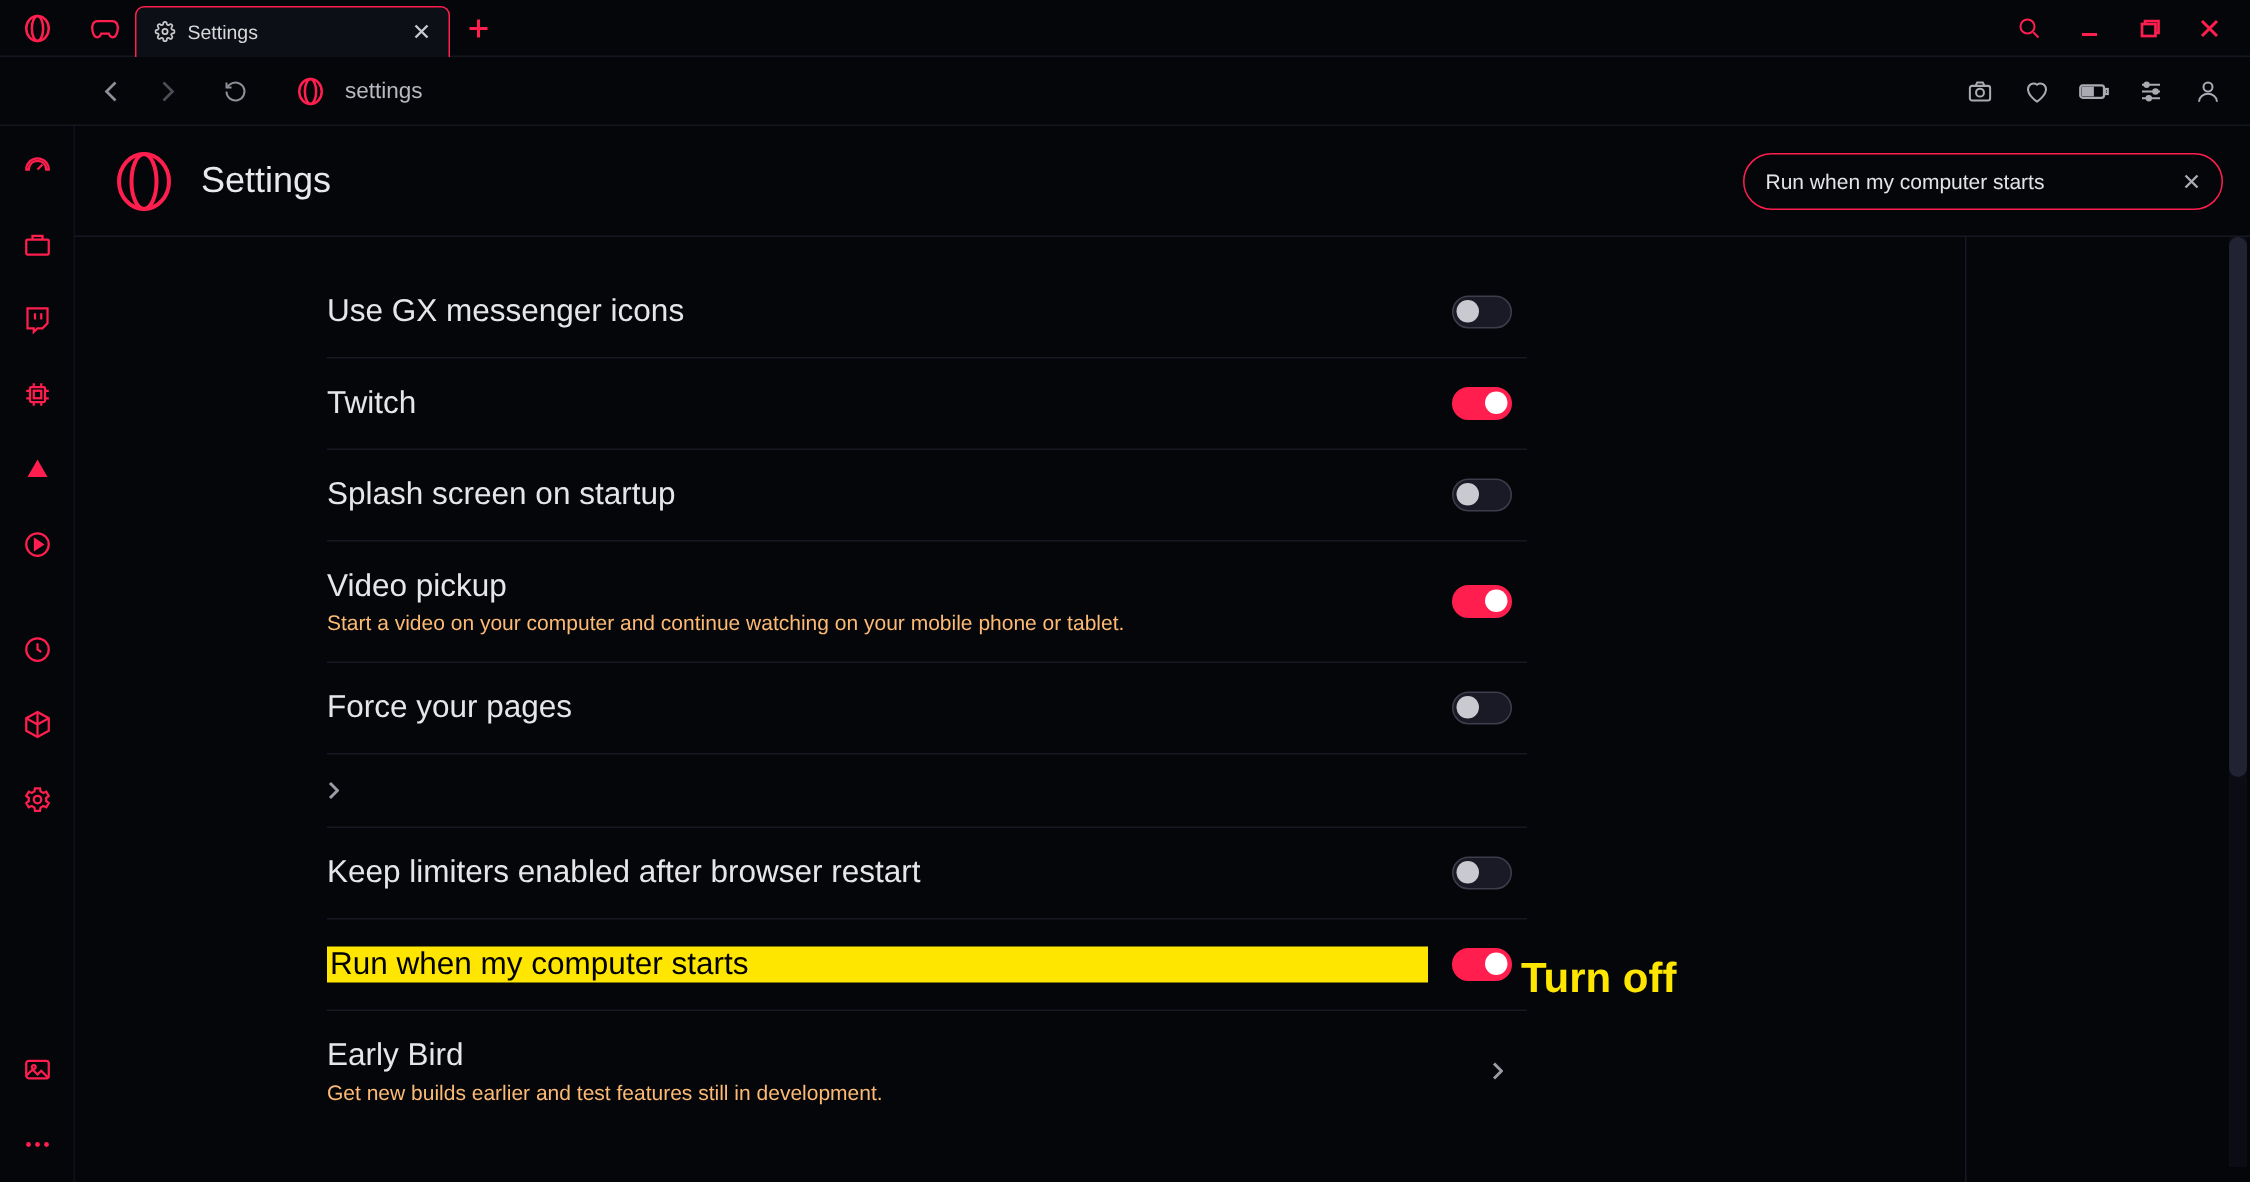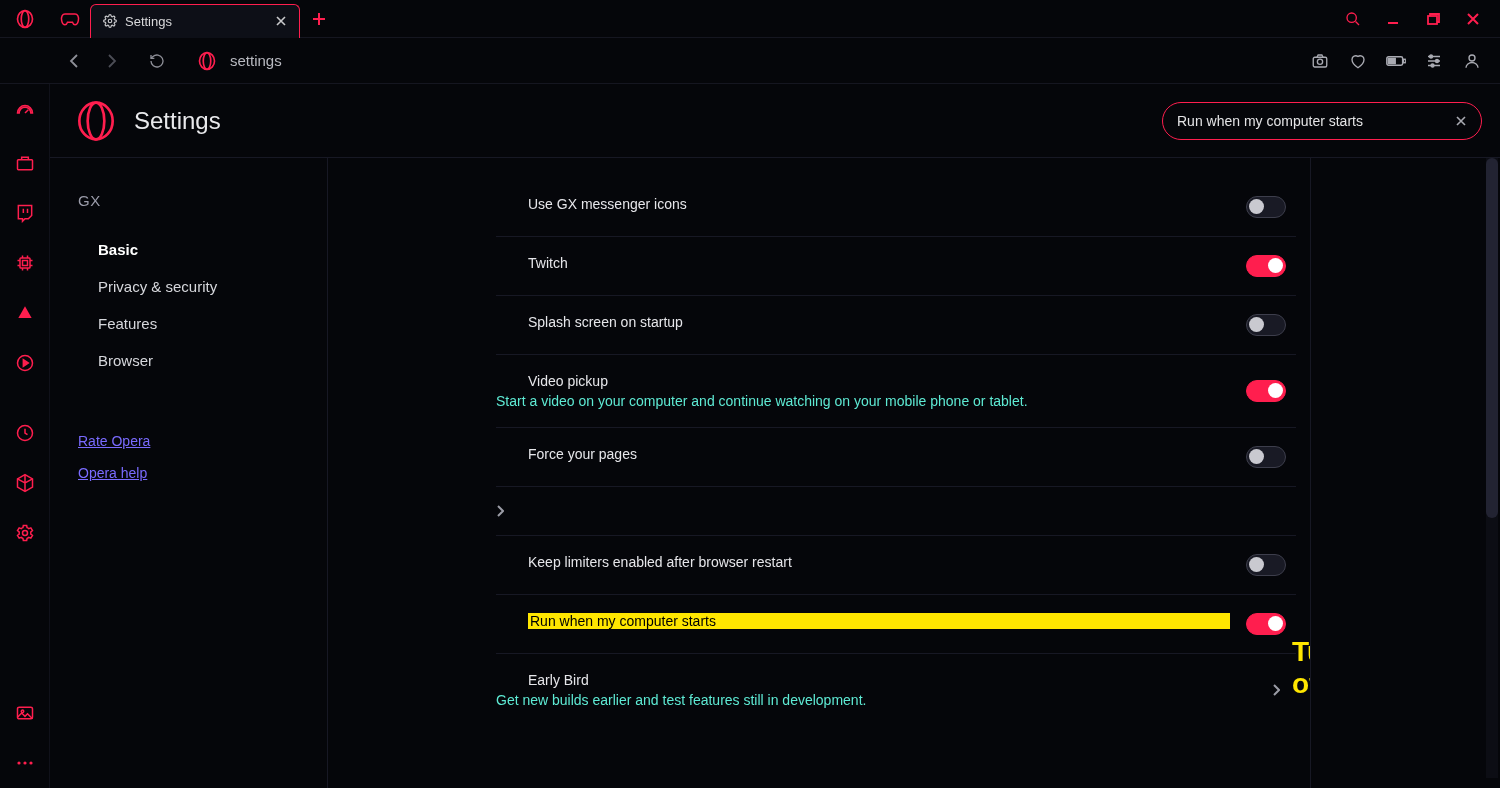--- a/index.html
+++ b/index.html
@@ -110,22 +110,22 @@
   }
   .settings-inner { width:800px; margin-left:168px; padding-top:20px; }
   .row {
     display:flex; align-items:flex-start;
     padding:18px 10px 18px 0;
     border-bottom:1px solid #171824;
     gap:16px;
   }
   .row.noborder { border-bottom:none;align-items:center; }
   .row .label { flex:1; }
-  .row .title { font-size:14px; color:#e6e6ea; font-weight:500;margin-left:32px; }
-  .row .desc { font-size:14px; color:#5eead4; margin-top:4px; }
+  .row .title { font-size:21px; color:#e6e6ea; font-weight:500; }
+  .row .desc { font-size:14px; color:#fdba74; margin-top:4px; }
   .row .highlight .title{
     background:#ffe600; color:#000; padding:0 2px;
   }
   .chev { color:#9b9ca6; font-size:14px; padding-right:6px; align-self:center; }
 
   
   .toggle {
     width:40px; height:22px; border-radius:12px;
     background:#191a25; border:1.5px solid #3d3e4c;
     position:relative; cursor:pointer; flex-shrink:0; align-self:center;
@@ -365,31 +365,20 @@
         <span class="txt">Run when my computer starts</span>
         <span class="clear">
           <svg width="12" height="12" viewBox="0 0 12 12" stroke="currentColor" stroke-width="1.6">
               <path d="M2 2l8 8M10 2l-8 8"></path>
             </svg>
         </span>
       </div>
     </div>
 
     <div class="columns">
-      <div class="sidebar">
-        <div class="cat">GX</div>
-        <div class="item active"><span>Basic</span></div>
-        <div class="item"><span>Privacy &amp; security</span></div>
-        <div class="item"><span>Features</span></div>
-        <div class="item"><span>Browser</span></div>
-        <div class="links">
-          <a class="link">Rate Opera</a>
-          <a class="link">Opera help</a>
-        </div>
-      </div>
 
       <div class="settings-pane">
         <div class="settings-inner" id="settings-inner">
             <div class="row">
               <div class="label">
                 <div class="title">Use GX messenger icons</div>
               </div>
               <div class="toggle">
                 <div class="knob"></div>
               </div>

